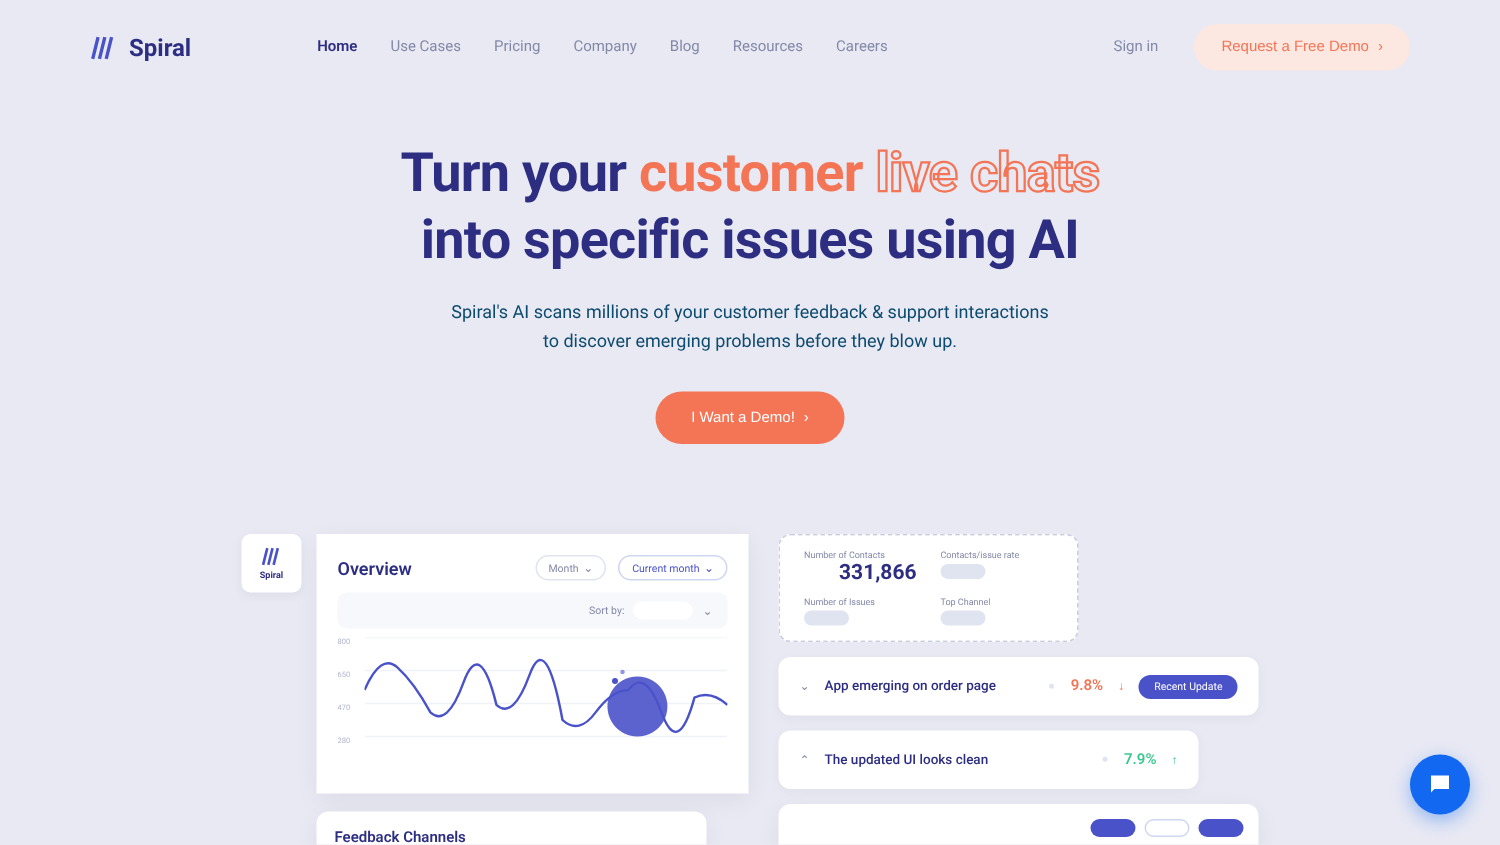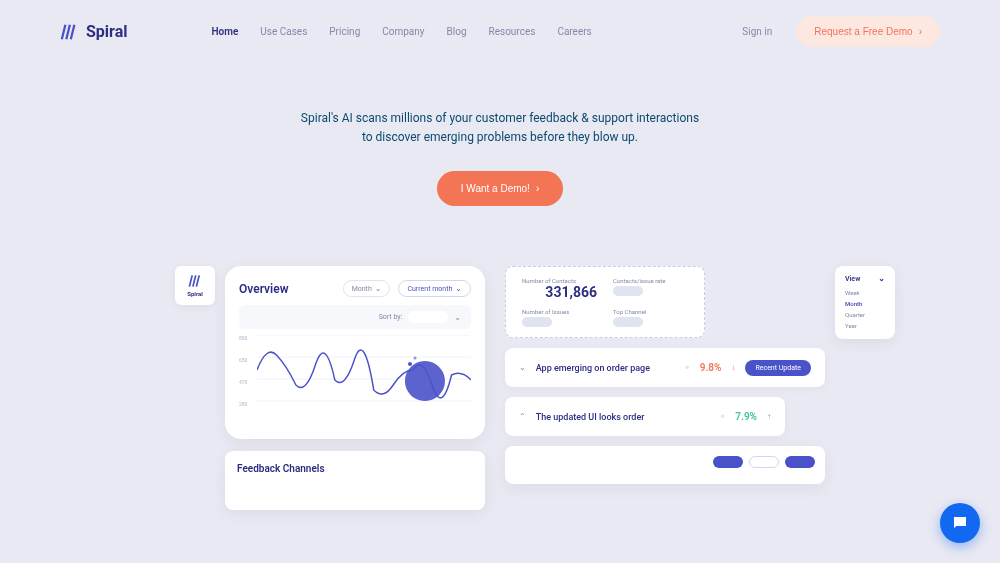--- a/index.html
+++ b/index.html
@@ -129,23 +129,23 @@
       flex-direction: column;
       align-items: center;
       gap: 2px;
       box-shadow: 0 2px 8px rgba(0,0,0,0.05);
     }
     .mini-logo-card svg { width: 14px; height: 14px; }
     .mini-logo-text { font-size: 6px; color: #2d2e82; font-weight: 700; }
     
     .overview-card {
       background: white;
-      border-radius: 16px;
+      border-radius: 0;
       padding: 14px;
-      width: 260px;
+      width: 288px;
       box-shadow: 0 4px 16px rgba(0,0,0,0.06);
     }
     .overview-header {
       display: flex;
       align-items: center;
       gap: 8px;
       margin-bottom: 8px;
     }
     .overview-title {
       font-size: 12px;
@@ -352,20 +352,24 @@
     <span class="nav-item">Careers</span>
   </nav>
   <span class="signin">Sign in</span>
   <button class="cta-button">
     <span>Request a Free Demo</span>
     <span class="chevron-icon"></span>
   </button>
 </header>
 
 <section class="hero">
+  <h1 class="hero-title">
+    <span>Turn your </span><span class="highlight1">customer</span> <span class="highlight2">live chats</span><br>
+    <span>into specific issues using AI</span>
+  </h1>
   <p class="hero-subtitle">
     <span>Spiral's AI scans millions of your customer feedback &amp; support interactions</span><br>
     <span>to discover emerging problems before they blow up.</span>
   </p>
   <button class="hero-cta">
     <span>I Want a Demo!</span>
     <span class="chevron-icon"></span>
   </button>
 </section>
 
@@ -436,43 +440,33 @@
       <div>
         <div class="stat-label">Number of Issues</div>
         <div class="stat-placeholder"></div>
       </div>
       <div>
         <div class="stat-label">Top Channel</div>
         <div class="stat-placeholder"></div>
       </div>
     </div>
 
-    <div class="view-card">
-      <div class="view-header">
-        <span>View</span>
-        <span class="chevron-down"></span>
-      </div>
-      <div class="view-item">Week</div>
-      <div class="view-item active">Month</div>
-      <div class="view-item">Quarter</div>
-      <div class="view-item">Year</div>
-    </div>
 
     <div class="issue-row">
       <span class="issue-chevron chevron-down"></span>
       <span class="issue-text">App emerging on order page</span>
       <span style="color:#e0e4f0;">•</span>
       <span class="issue-percent negative">9.8%</span>
       <span class="issue-arrow down">↓</span>
       <span class="issue-button">Recent Update</span>
     </div>
 
     <div class="issue-row" style="width:280px;">
       <span class="issue-chevron">⌃</span>
-      <span class="issue-text">The updated UI looks order</span>
+      <span class="issue-text">The updated UI looks clean</span>
       <span style="color:#e0e4f0;">•</span>
       <span class="issue-percent positive">7.9%</span>
       <span class="issue-arrow up">↑</span>
     </div>
 
     <div class="detail-card">
       <div class="detail-header">
         <span class="detail-pill"></span>
         <span class="detail-pill outline"></span>
         <span class="detail-pill"></span>

